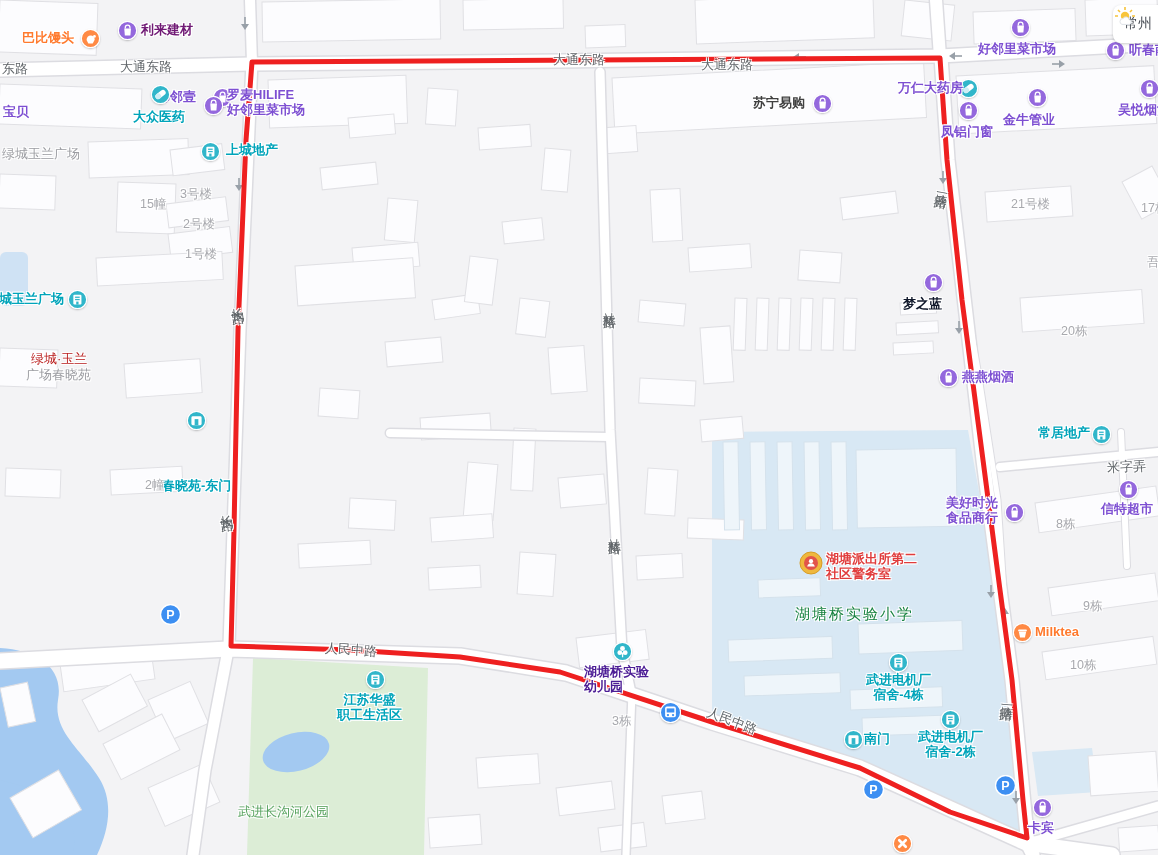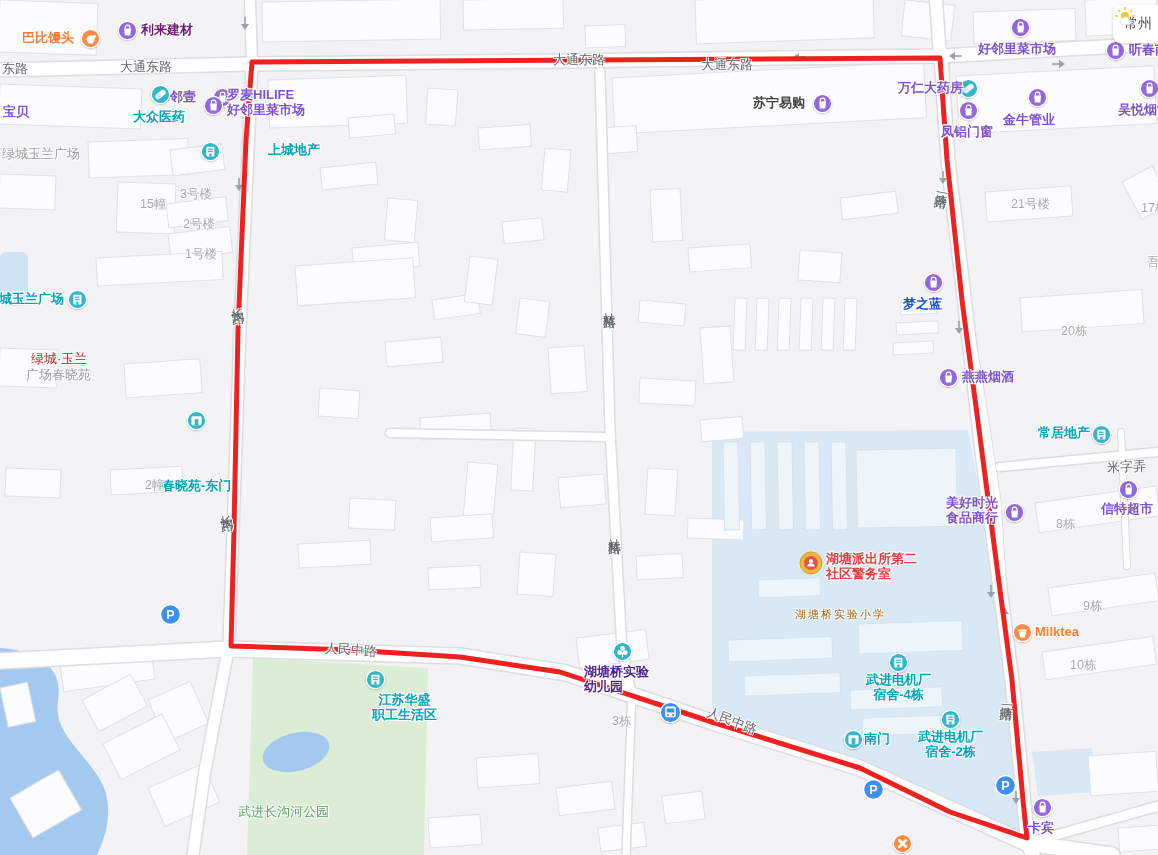--- a/index.html
+++ b/index.html
@@ -310,21 +310,21 @@
       <div>
         <span class="poi-icon" style="left: 200.5px; top: 141.5px; width: 19px; height: 19px;">
           <svg width="19" height="19" viewBox="0 0 16.4 16.4">
             <circle cx="8.2" cy="8.2" r="7.9" fill="#31b6ca" stroke="#fff" stroke-width="1"></circle>
             <rect x="4.6" y="4" width="7" height="8.6" rx="1" fill="#fff"></rect>
             <rect x="6.1" y="5.7" width="4" height="1.1" fill="#31b6ca"></rect>
             <rect x="6.1" y="7.7" width="4" height="1.1" fill="#31b6ca"></rect>
             <rect x="7.1" y="10" width="2" height="2.6" fill="#31b6ca"></rect>
           </svg>
         </span>
-        <div class="poi-text" style="left: 226px; top: 142px; color: rgb(0, 164, 186); margin-left: 42px;">
+        <div class="poi-text" style="left: 226px; top: 142px; color: rgb(0, 164, 186);">
           <div>上城地产</div>
         </div>
       </div>
       <div>
         <span class="poi-icon" style="left: 812.5px; top: 93.5px; width: 19px; height: 19px;">
           <svg width="19" height="19" viewBox="0 0 16.4 16.4">
             <circle cx="8.2" cy="8.2" r="7.9" fill="#9468dd" stroke="#fff" stroke-width="1"></circle>
             <path d="M5.4 6.4h5.8l-.5 6.2H5.9z" fill="#fff"></path>
             <path d="M6.3 6.4v-.8a2 2 0 0 1 4 0v.8" stroke="#fff" stroke-width="1.1" fill="none"></path>
           </svg>
@@ -384,21 +384,21 @@
         </div>
       </div>
       <div>
         <span class="poi-icon" style="left: 923.5px; top: 272.5px; width: 19px; height: 19px;">
           <svg width="19" height="19" viewBox="0 0 16.4 16.4">
             <circle cx="8.2" cy="8.2" r="7.9" fill="#9468dd" stroke="#fff" stroke-width="1"></circle>
             <path d="M5.4 6.4h5.8l-.5 6.2H5.9z" fill="#fff"></path>
             <path d="M6.3 6.4v-.8a2 2 0 0 1 4 0v.8" stroke="#fff" stroke-width="1.1" fill="none"></path>
           </svg>
         </span>
-        <div class="poi-text" style="left: 903px; top: 296px; color: #1d4ed8;">
+        <div class="poi-text" style="left: 903px; top: 296px; color: #0f172a;">
           <div>梦之蓝</div>
         </div>
       </div>
       <div>
         <span class="poi-icon" style="left: 938.5px; top: 367.5px; width: 19px; height: 19px;">
           <svg width="19" height="19" viewBox="0 0 16.4 16.4">
             <circle cx="8.2" cy="8.2" r="7.9" fill="#9468dd" stroke="#fff" stroke-width="1"></circle>
             <path d="M5.4 6.4h5.8l-.5 6.2H5.9z" fill="#fff"></path>
             <path d="M6.3 6.4v-.8a2 2 0 0 1 4 0v.8" stroke="#fff" stroke-width="1.1" fill="none"></path>
           </svg>
@@ -513,21 +513,21 @@
       <div>
         <span class="poi-icon" style="left: 365.5px; top: 669.5px; width: 19px; height: 19px;">
           <svg width="19" height="19" viewBox="0 0 16.4 16.4">
             <circle cx="8.2" cy="8.2" r="7.9" fill="#31b6ca" stroke="#fff" stroke-width="1"></circle>
             <rect x="4.6" y="4" width="7" height="8.6" rx="1" fill="#fff"></rect>
             <rect x="6.1" y="5.7" width="4" height="1.1" fill="#31b6ca"></rect>
             <rect x="6.1" y="7.7" width="4" height="1.1" fill="#31b6ca"></rect>
             <rect x="7.1" y="10" width="2" height="2.6" fill="#31b6ca"></rect>
           </svg>
         </span>
-        <div class="poi-text" style="left: 337px; top: 692px; color: rgb(0, 164, 186); text-align: center; margin-left: 35px;">
+        <div class="poi-text" style="left: 337px; top: 692px; color: rgb(0, 164, 186); text-align: center;">
           <div>江苏华盛</div>
           <div>职工生活区</div>
         </div>
       </div>
       <div>
         <span class="poi-icon" style="left: 612.5px; top: 641.5px; width: 19px; height: 19px;">
           <svg width="19" height="19" viewBox="0 0 16.4 16.4">
             <circle cx="8.2" cy="8.2" r="7.9" fill="#31b6ca" stroke="#fff" stroke-width="1"></circle>
             <circle cx="8.2" cy="5.6" r="2.1" fill="#fff"></circle>
             <circle cx="5.9" cy="9.2" r="2.1" fill="#fff"></circle>
@@ -647,21 +647,21 @@
       <div class="blabel" style="left: 1141px; top: 200px;">17栋</div>
       <div class="blabel" style="left: 1147px; top: 254px;">吾</div>
       <div class="blabel" style="left: 1061px; top: 323px;">20栋</div>
       <div class="blabel" style="left: 1056px; top: 516px;">8栋</div>
       <div class="blabel" style="left: 1083px; top: 598px;">9栋</div>
       <div class="blabel" style="left: 1070px; top: 657px;">10栋</div>
       <div class="blabel" style="left: 588px; top: 713px; margin-left: 24px;">3栋</div>
       <div class="alabel" style="left: 2px; top: 146px; color: rgb(155, 156, 161);">绿城玉兰广场</div>
       <div class="alabel" style="left: 31px; top: 351px; color: #b91c1c;">绿城·玉兰</div>
       <div class="alabel" style="left: 26px; top: 367px; color: rgb(155, 156, 161);">广场春晓苑</div>
-      <div class="alabel" style="left: 795px; top: 606px; color: #a16207; font-size: 11px; letter-spacing: 2px;">湖塘桥实验小学</div>
+      <div class="alabel" style="left: 795px; top: 606px; color: #15803d; font-size: 15px; letter-spacing: 2px;">湖塘桥实验小学</div>
       <div class="alabel" style="left: 238px; top: 804px; color: rgb(87, 162, 94);">武进长沟河公园</div>
     </div>
 
   <div class="weather">
     <span style="display:inline-flex">
       <svg width="24" height="24" viewBox="0 0 24 24">
         <g stroke="#f6c33c" stroke-width="1.6">
             <path d="M12 2v3M5 5l2 2M19 5l-2 2M2 11h3M22 11h-3"></path>
           </g>
         <circle cx="12" cy="11" r="4.2" fill="#f8c53c"></circle>

